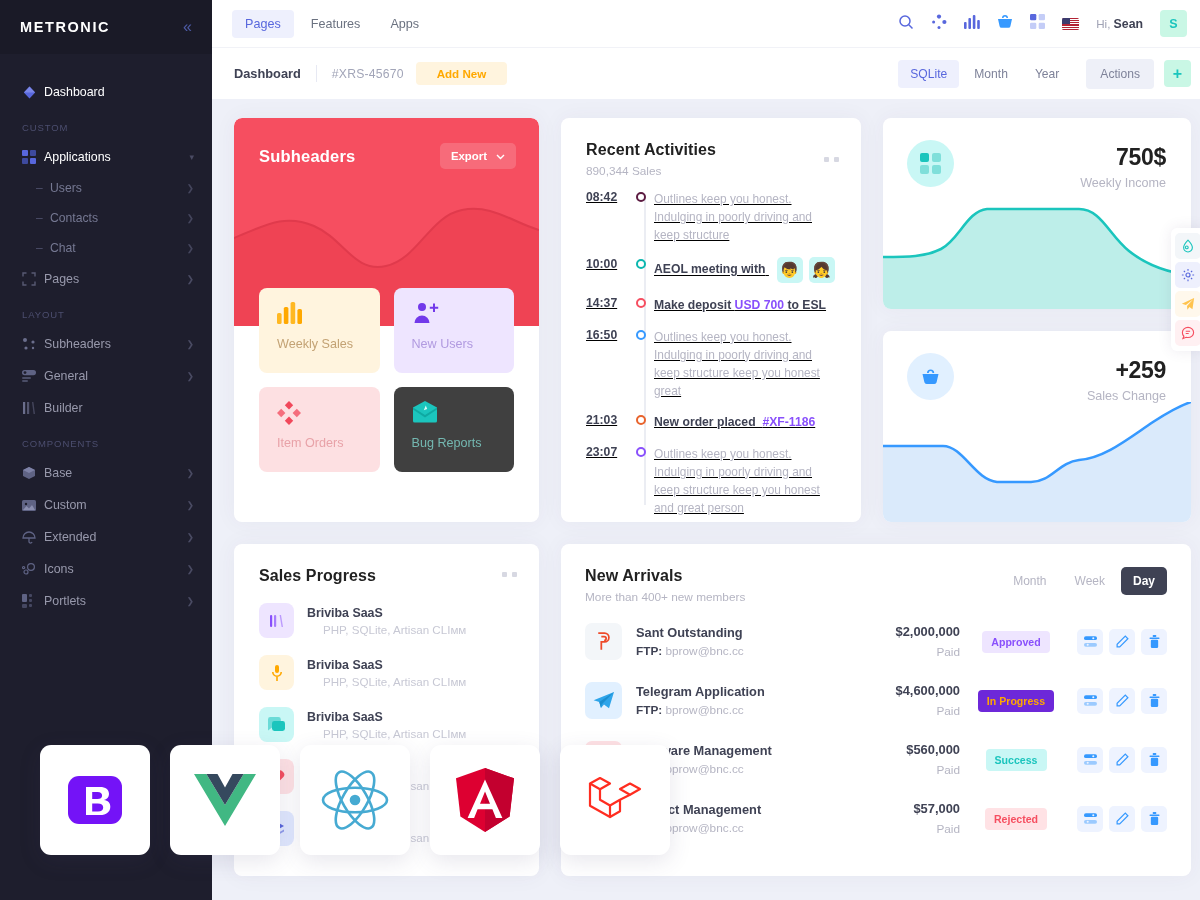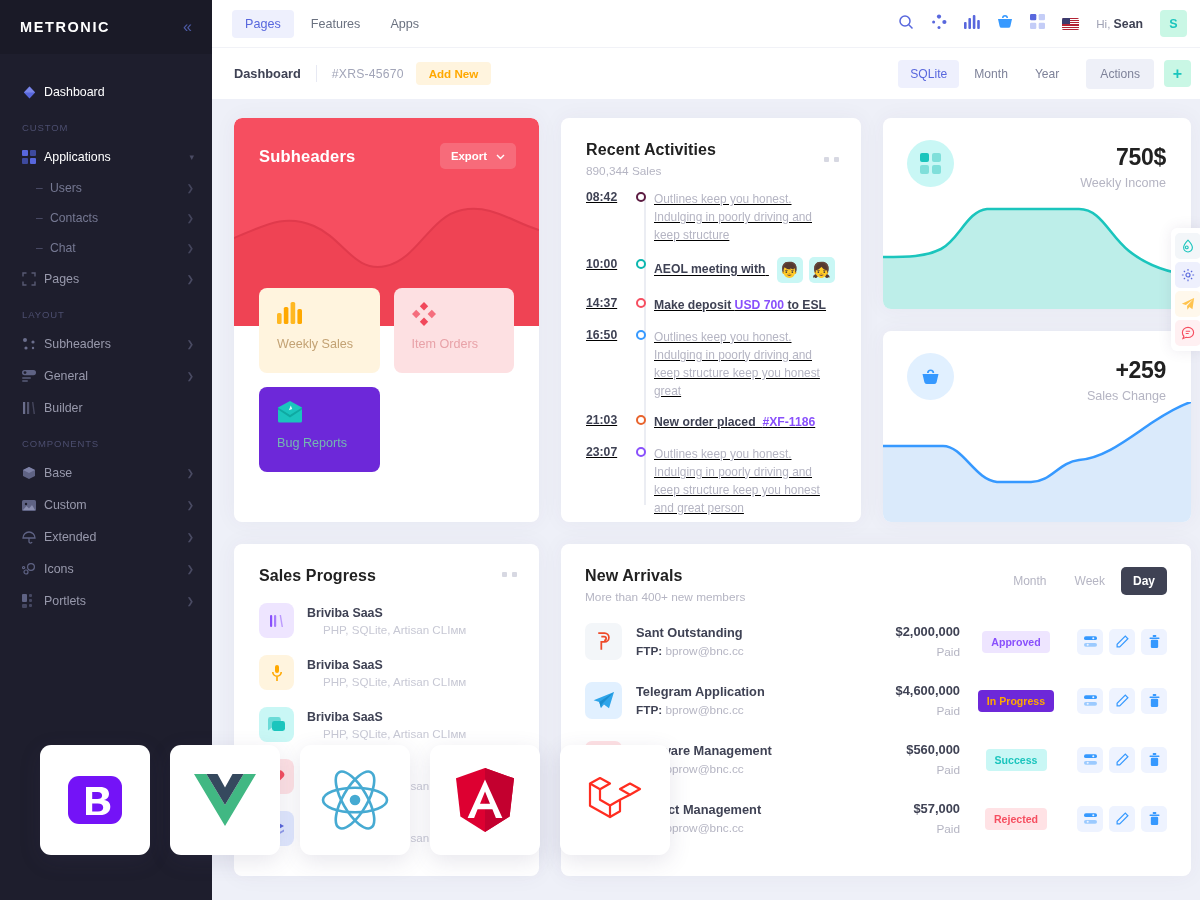--- a/index.html
+++ b/index.html
@@ -99,21 +99,21 @@
     display: flex; align-items: center;
     padding: 0 14px 0 22px;
     border-top: 1px solid #f1f2f7;
   }
   .crumb-title { font-size: 12.8px; color: #3f4254; font-weight: 600; }
   .crumb-div { width: 1px; height: 17px; background: #e7e9f3; margin: 0 15px; }
   .crumb-id { font-size: 12.2px; color: #a2a5b8; letter-spacing: 0.2px; }
   .badge-add {
     margin-left: 12px; font-size: 11.6px; font-weight: 600;
     color: #ffa800; background: #fff4de;
-    padding: 5px 13px; border-radius: 4px;
+    padding: 5px 21px; border-radius: 4px;
   }
   .subbar-right { margin-left: auto; display: flex; align-items: center; gap: 3px; }
   .period {
     font-size: 12.1px; color: #7e8299;
     padding: 7px 12px; border-radius: 4px;
   }
   .period.active { color: #5867dd; background: #eef0fd; font-weight: 500; }
   .btn-actions {
     font-size: 12.1px; color: #7e8299; background: #eef0f8;
     padding: 8px 14px; border-radius: 4px; margin-left: 12px;
@@ -162,21 +162,21 @@
   .tile-label {
     position: absolute; left: 18px; bottom: 22px;
     font-size: 12.6px; font-weight: 500;
   }
   .tile-sales { background: #fff4de; }
   .tile-sales .tile-label { color: #c3a274; }
   .tile-users { background: #eee5ff; }
   .tile-users .tile-label { color: #b19ae0; }
   .tile-orders { background: #fde0e2; }
   .tile-orders .tile-label { color: #e8a2a8; }
-  .tile-bugs { background: #6d28d9; }
+  .tile-bugs { background: #404040; }
   .tile-bugs .tile-label { color: #74b8b1; }
 
   
   .act-card { width: 300px; height: 404px; padding: 23px 22px 0 25px; position: relative; }
   .card-title { font-size: 16px; font-weight: 700; color: #212121; letter-spacing: 0.1px; }
   .card-sub { font-size: 11.8px; color: #b5b5c3; margin-top: 5px; }
   .dots-menu { position: absolute; right: 22px; top: 39px; display: flex; gap: 5px; }
   .dots-menu i { width: 5px; height: 5px; background: #d7d8e2; border-radius: 1px; display: block; }
   .timeline { margin-top: 11px; position: relative; text-decoration: underline; }
   .tl-line {
@@ -539,20 +539,30 @@
             <div class="tile tile-sales">
               <span>
                 <svg width="26" height="22" viewBox="0 0 26 22">
                     <rect x="0" y="11" width="4.6" height="11" rx="1.6" fill="#ffb822"></rect>
                     <rect x="6.8" y="5" width="4.6" height="17" rx="1.6" fill="#ffa800"></rect>
                     <rect x="13.6" y="0" width="4.6" height="22" rx="1.6" fill="#ffb822"></rect>
                     <rect x="20.4" y="7" width="4.6" height="15" rx="1.6" fill="#ffa800"></rect>
                   </svg>
               </span>
               <span class="tile-label">Weekly Sales</span>
+            </div>
+            <div class="tile tile-users">
+              <span>
+                <svg width="28" height="22" viewBox="0 0 28 22" fill="#7239ea">
+                    <circle cx="10" cy="5" r="4"></circle>
+                    <path d="M2.5 21a7.5 7.5 0 0 1 15 0z"></path>
+                    <path d="M21 1.5h2v3.2h3.2v2H23v3.2h-2V6.7h-3.2v-2H21z"></path>
+                  </svg>
+              </span>
+              <span class="tile-label">New Users</span>
             </div>
             <div class="tile tile-orders">
               <span>
                 <svg width="24" height="24" viewBox="0 0 24 24" fill="#f1485b">
                     <path d="M12 0l4.2 4.2L12 8.4 7.8 4.2z"></path>
                     <path d="M4.2 7.8L8.4 12l-4.2 4.2L0 12z" opacity=".75"></path>
                     <path d="M19.8 7.8L24 12l-4.2 4.2L15.6 12z" opacity=".75"></path>
                     <path d="M12 15.6l4.2 4.2L12 24l-4.2-4.2z"></path>
                   </svg>
               </span>

